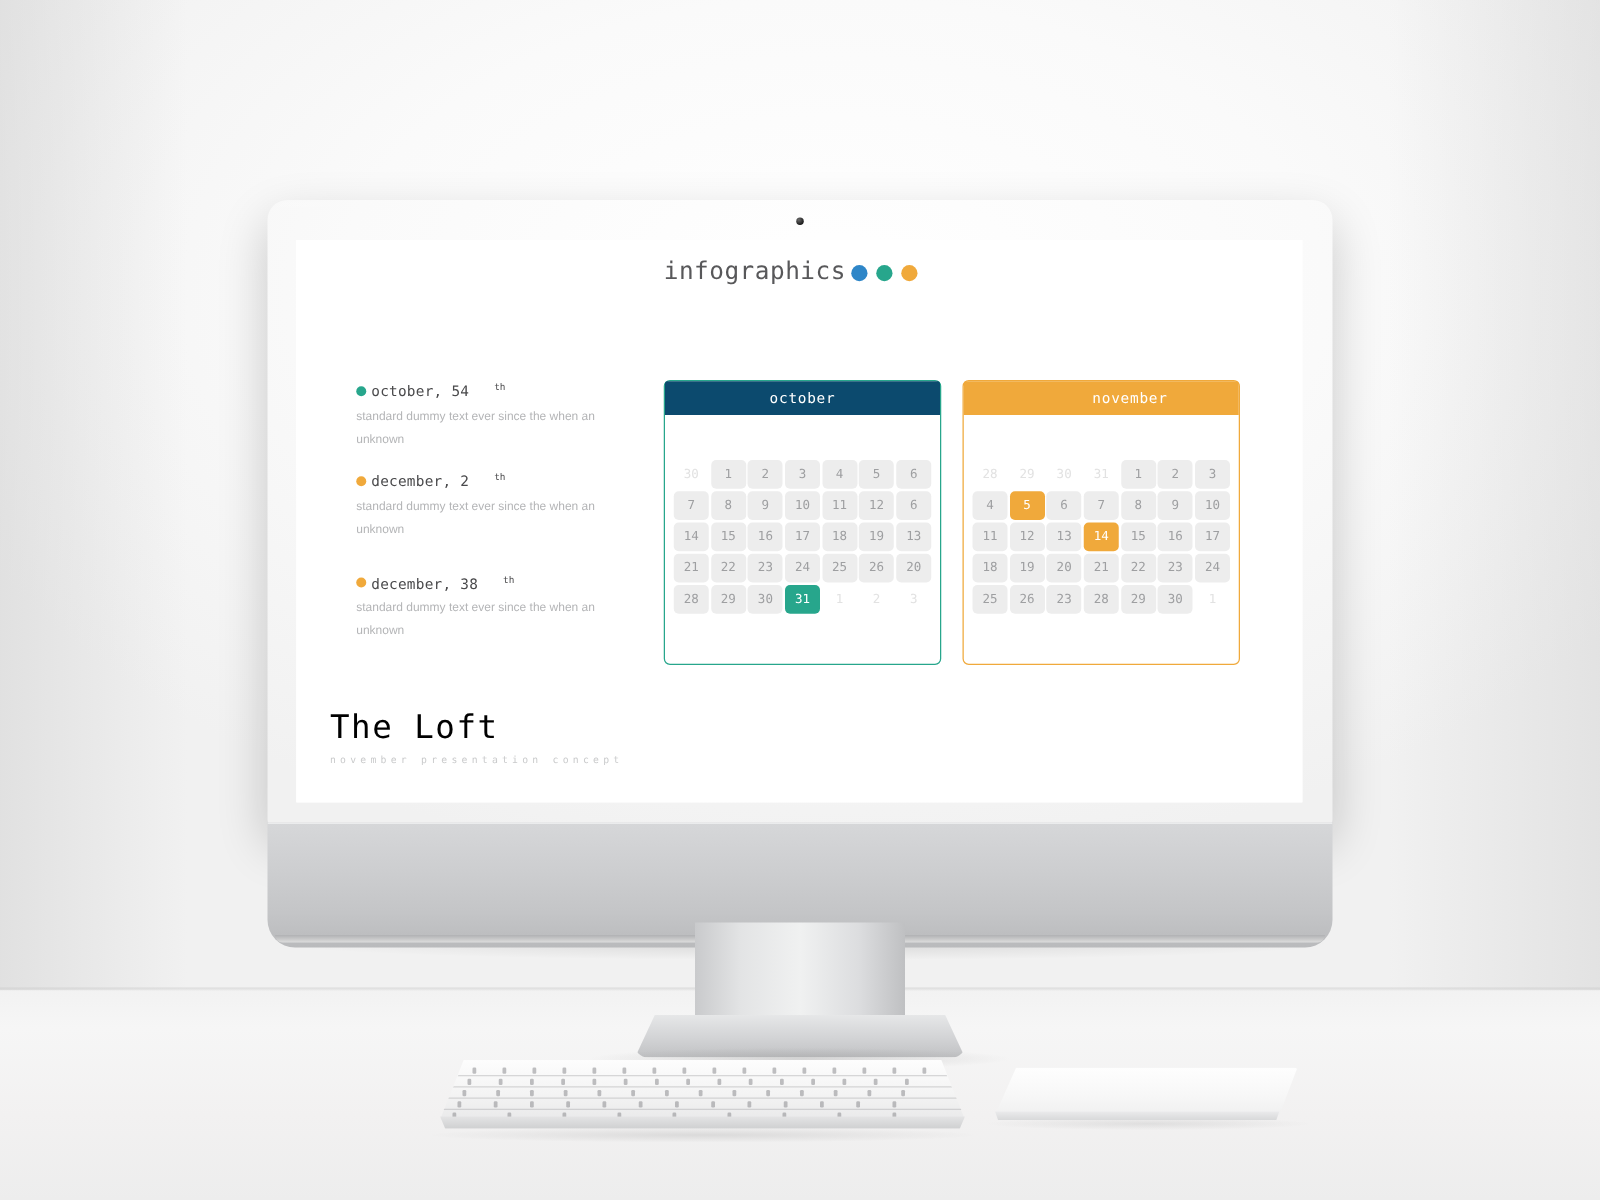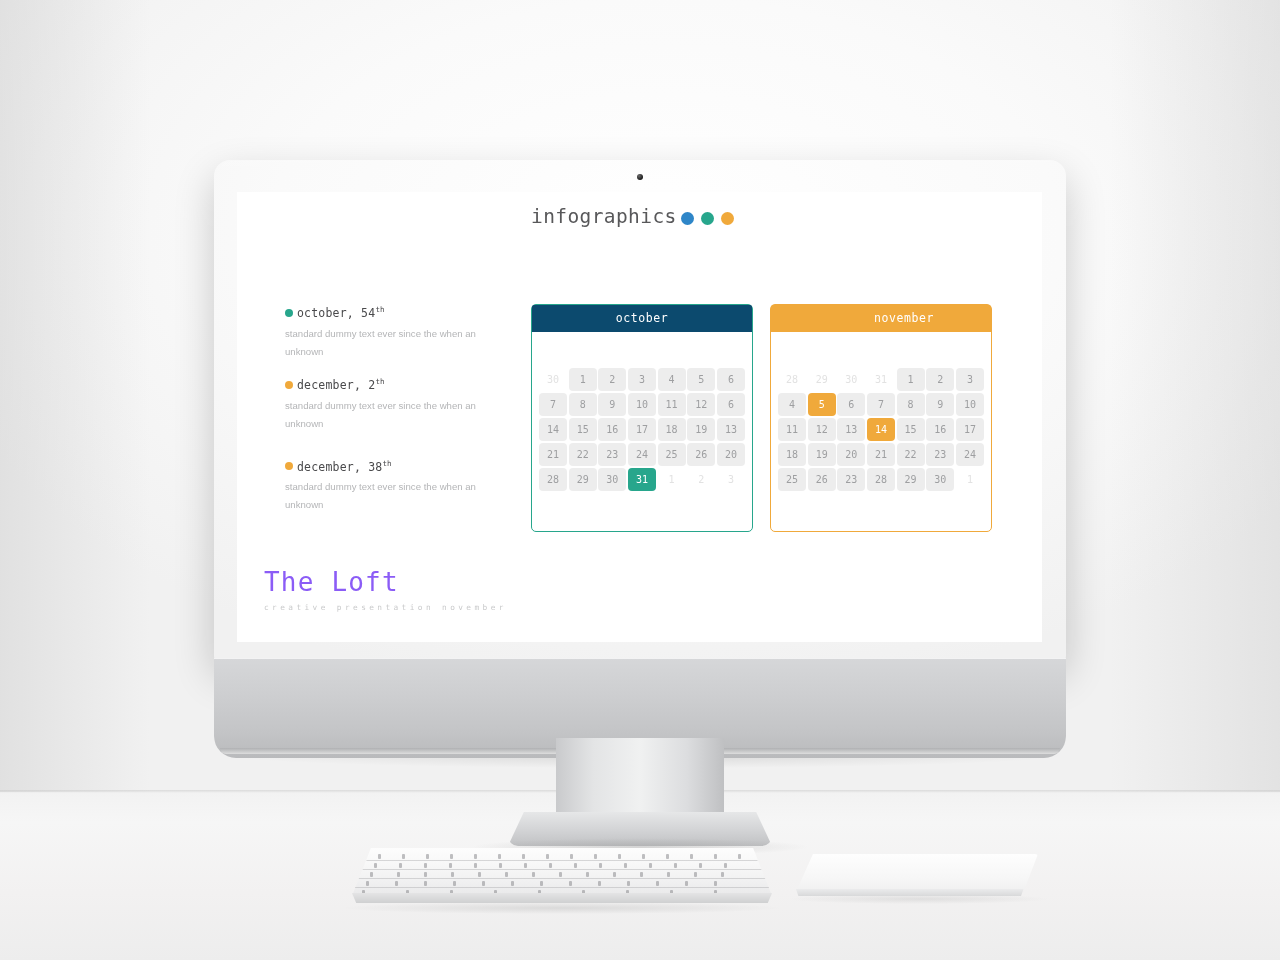--- a/index.html
+++ b/index.html
@@ -210,20 +210,21 @@
     display: inline-block;
     width: 8px; height: 8px;
     border-radius: 50%;
     margin-right: 4px;
     vertical-align: baseline;
   }
   .legend-head sup {
     font-size: 7.5px;
     vertical-align: super;
     letter-spacing: 0;
+    margin-left: 20px;
   }
   .legend-body {
     margin-top: 5px;
     font-family: "Liberation Sans", sans-serif;
     font-size: 9.6px;
     line-height: 18px;
     color: #b4b5b7;
     width: 210px;
   }
 
@@ -284,21 +285,21 @@
 
   
   .brand {
     position: absolute;
     left: 27px;
     top: 375px;
   }
   .brand-title {
     font-family: "DejaVu Sans Mono", monospace;
     font-size: 26px;
-    color: #8b5cf6;
+    color: #000000;
     letter-spacing: 1.2px;
   }
   .brand-sub {
     margin-top: 6px;
     font-family: "DejaVu Sans Mono", monospace;
     font-size: 7.8px;
     letter-spacing: 3.4px;
     color: #c9cacb;
   }
 
@@ -539,21 +540,21 @@
                 <div class="cell filled">28</div>
                 <div class="cell filled">29</div>
                 <div class="cell filled">30</div>
                 <div class="cell muted">1</div>
               </div>
             </div>
         </div>
 
         <div class="brand">
           <div class="brand-title">The Loft</div>
-          <div class="brand-sub">creative presentation november</div>
+          <div class="brand-sub">november presentation concept</div>
         </div>
 
       </div>
     </div>
 
     <div class="chin"></div>
     <div class="chin-edge"></div>
   </div>
 
   <div class="neck"></div>

